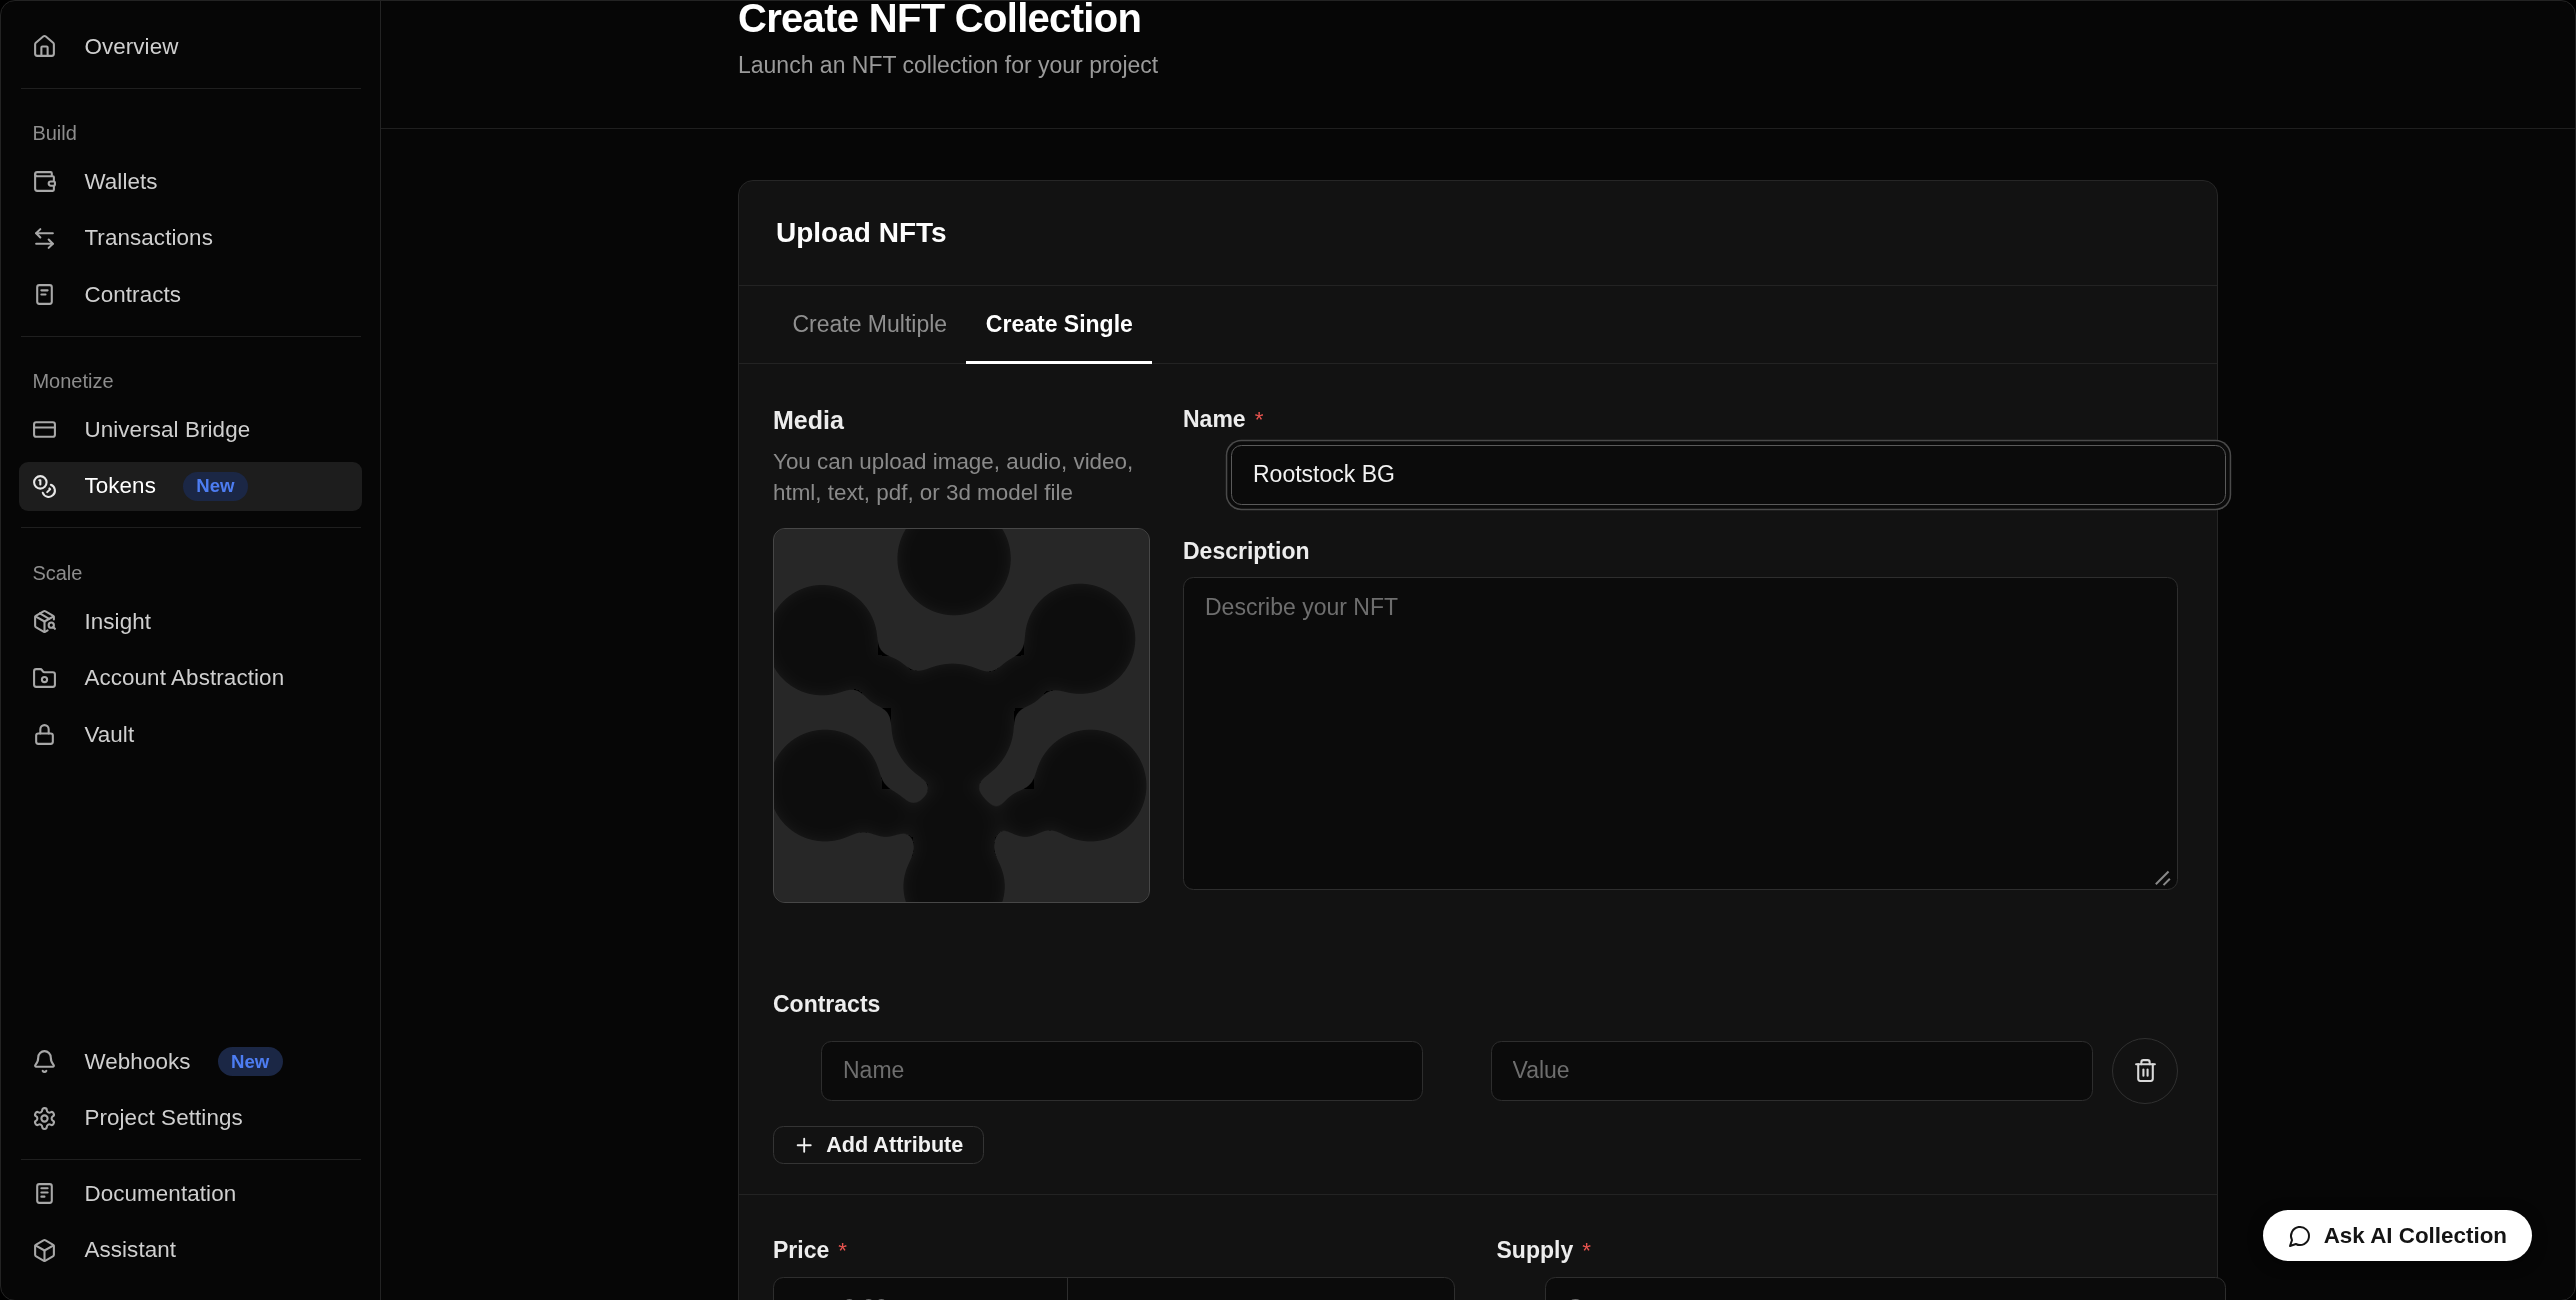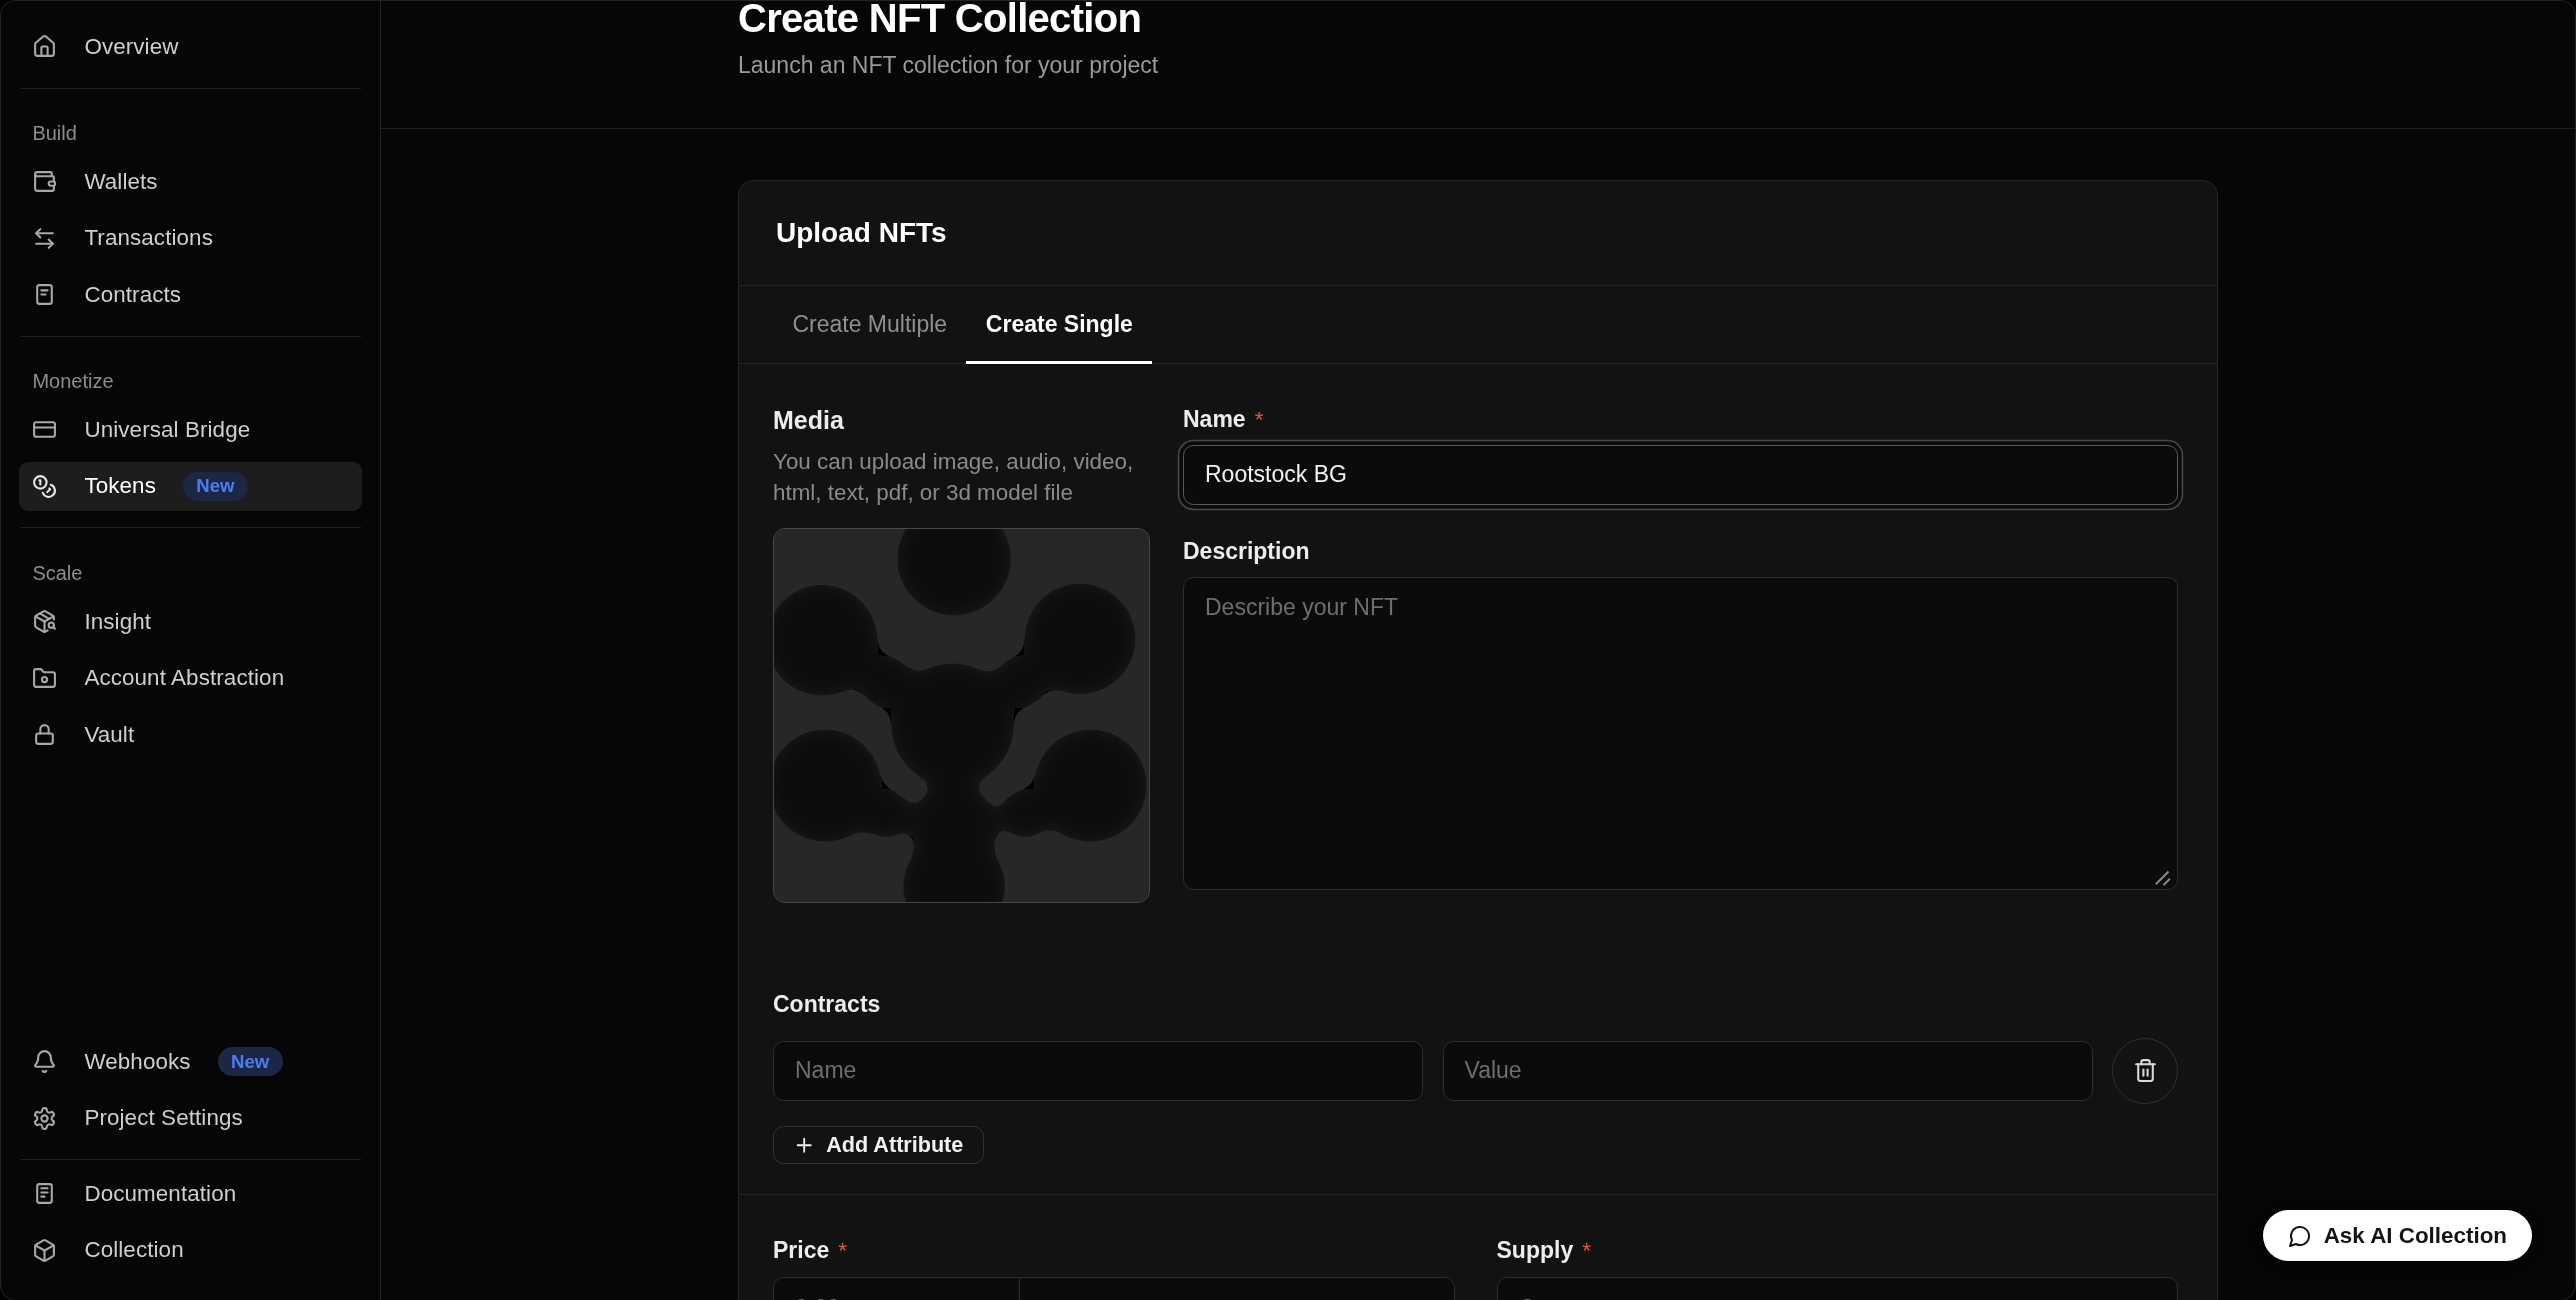--- a/index.html
+++ b/index.html
@@ -55,21 +55,21 @@
   .muted { font-size:22.4px; color:#8a8a8a; line-height:1.38; }
 
   .media-label { font-size:25px; font-weight:600; margin-bottom:12px; }
   .media-help { margin-bottom:19.4px; }
   .media-box { width:377px; height:375px; border-radius:12px; border:1.5px solid #474747;
                background:#272727; overflow:hidden; cursor:pointer; }
   .media-box svg { display:block; width:100%; height:100%; }
 
   .input { width:100%; background:#0b0b0b; border:0.7px solid #2e2e2e; border-radius:10.4px;
            color:#f2f2f2; font-size:23px; padding:0 21px;
-           font-family:"Liberation Sans","DejaVu Sans",sans-serif; }
+           font-family:"Liberation Sans","DejaVu Sans",sans-serif;margin-left:48px; }
   .input::placeholder, textarea::placeholder { color:#6e6e6e; }
   .name-input { height:60px; border:0.7px solid #5a5a5a;
                 box-shadow:0 0 0 3.7px #0b0b0b, 0 0 0 5.2px #4a4a4a; }
   .desc-area { height:313px; width:100%; background:#0b0b0b; border:0.7px solid #2e2e2e;
                border-radius:10.4px; color:#f2f2f2; font-size:23px; padding:16.4px 21px;
                resize:none; font-family:"Liberation Sans","DejaVu Sans",sans-serif; position:relative; }
   .desc-wrap { position:relative; }
   .resize-grip { position:absolute; right:6px; bottom:6px; width:19.4px; height:19.4px; pointer-events:none; }
   .resize-grip::before, .resize-grip::after { content:""; position:absolute; background:#8a8a8a;
         height:1.5px; transform:rotate(-45deg); }
@@ -239,21 +239,21 @@
         </svg>
       <span class="s-label">Documentation</span>
     </div>
 
     <div class="s-item">
       <svg class="ic" viewBox="0 0 24 24">
           <path d="M21 8a2 2 0 0 0-1-1.73l-7-4a2 2 0 0 0-2 0l-7 4A2 2 0 0 0 3 8v8a2 2 0 0 0 1 1.73l7 4a2 2 0 0 0 2 0l7-4A2 2 0 0 0 21 16Z"></path>
           <path d="m3.3 7 8.7 5 8.7-5"></path>
           <path d="M12 22V12"></path>
         </svg>
-      <span class="s-label">Collection</span>
+      <span class="s-label">Assistant</span>
     </div>
   </nav>
 
   <main class="main">
 
     <header class="m-header">
       <div class="m-inner">
         <h1 class="page-title">Create NFT Collection</h1>
         <div class="page-sub">Launch an NFT collection for your project</div>
       </div>

